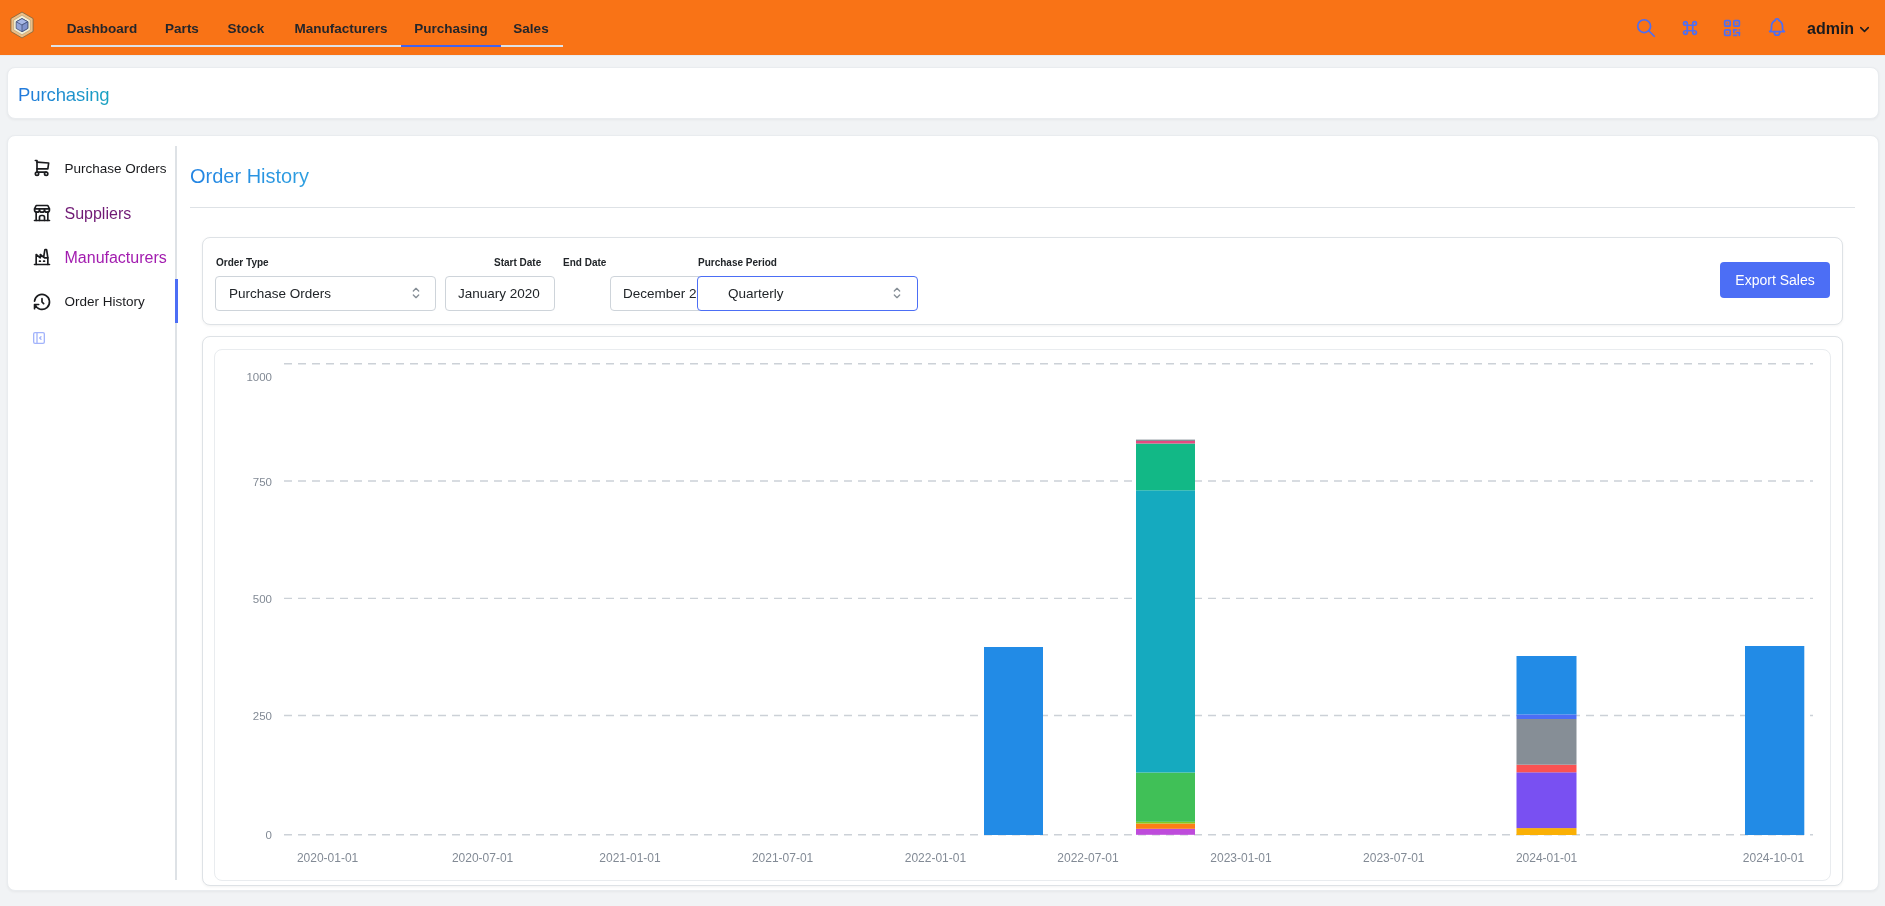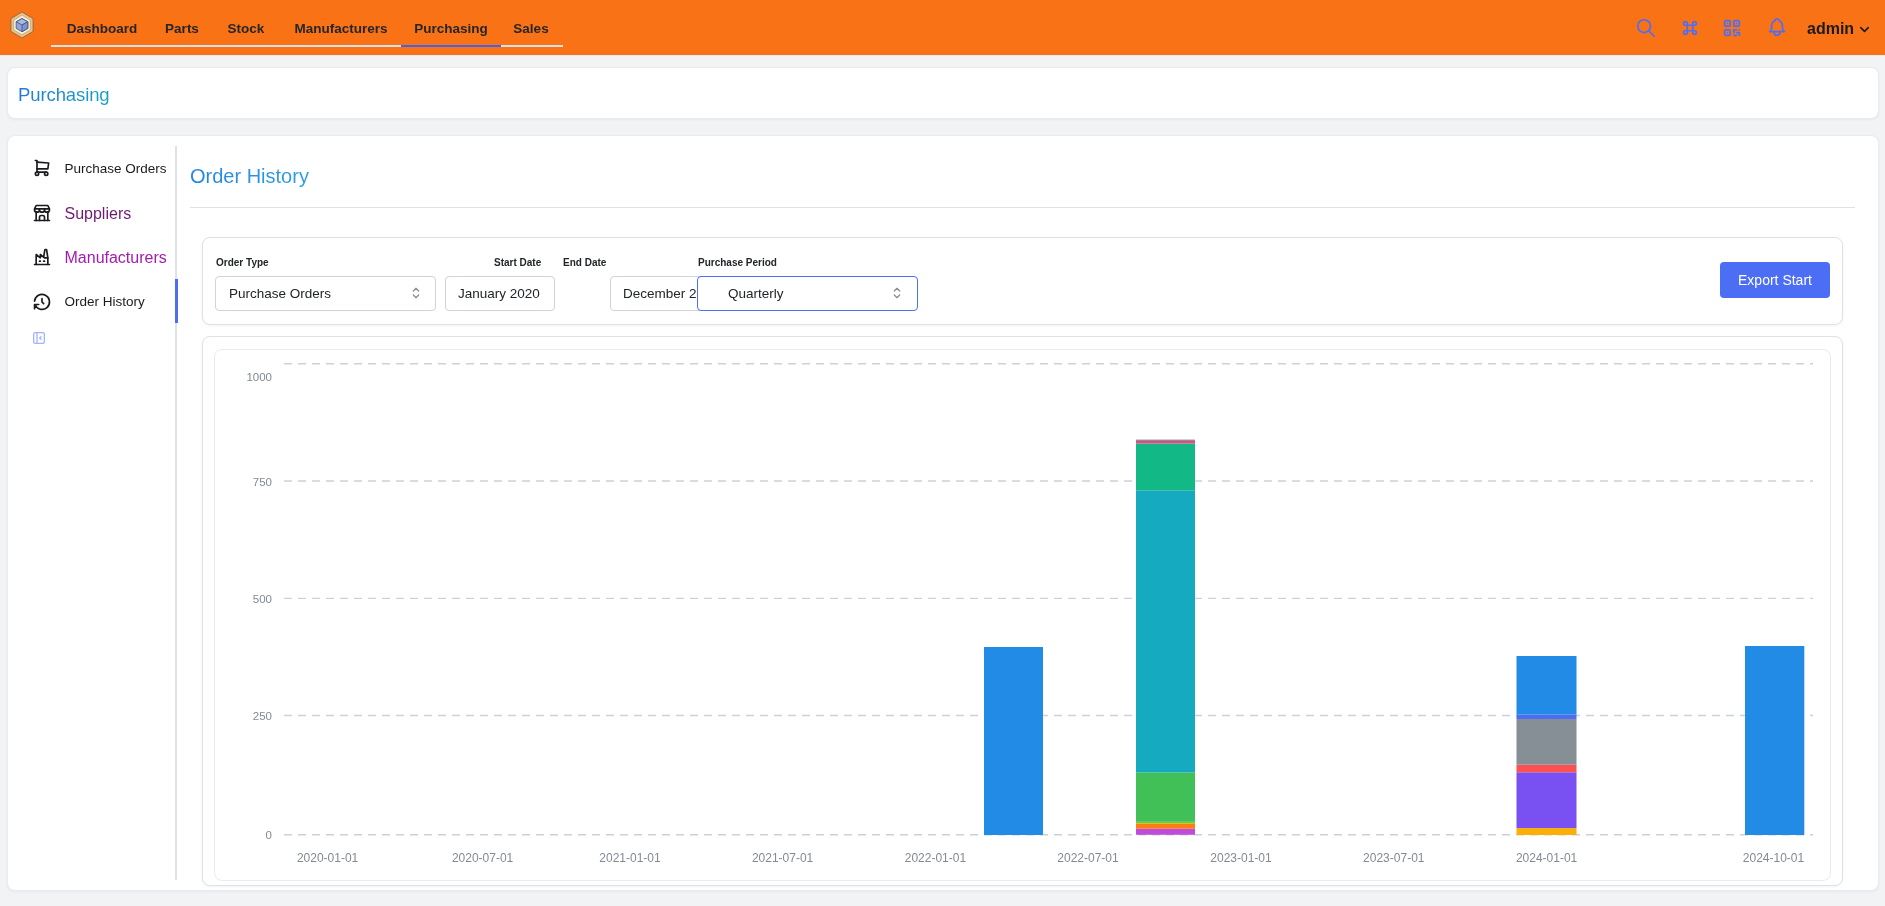--- a/index.html
+++ b/index.html
@@ -123,21 +123,21 @@
     <path d="M8 9l4 -4l4 4"></path>
     <path d="M16 15l-4 4l-4 -4"></path>
   </svg>
 <div class="inputbox" style="left:445px;width:110px;padding-left:12px;">January 2020</div>
 <div class="inputbox" style="left:562px;width:124px;padding-left:12px;margin-left:48px;">December 2024</div>
 <div class="inputbox" style="left:697px;width:221px;border:1.4px solid #4c6ef5;padding-left:30px;">Quarterly</div>
 <svg class="abs" style="left:889px;top:285px;" width="16" height="16" viewBox="0 0 24 24" fill="none" stroke="#868e96" stroke-width="2" stroke-linecap="round" stroke-linejoin="round">
     <path d="M8 9l4 -4l4 4"></path>
     <path d="M16 15l-4 4l-4 -4"></path>
   </svg>
-<div class="abs" style="left:1720px;top:262px;width:110px;height:36px;background:#4c6ef5;border-radius:4px;color:#fff;font-size:14px;line-height:36px;text-align:center;">Export Start</div>
+<div class="abs" style="left:1720px;top:262px;width:110px;height:36px;background:#4c6ef5;border-radius:4px;color:#fff;font-size:14px;line-height:36px;text-align:center;">Export Sales</div>
 
 <div class="card" style="left:202px;top:336px;width:1641px;height:550px;border-color:#dee2e6;"></div>
 <div class="abs" style="left:213.5px;top:349px;width:1617px;height:531.5px;background:#fff;border:1px solid #e9ecef;border-radius:8px;"></div>
 
 <svg class="abs" style="left:0;top:0;" width="1885" height="906" viewBox="0 0 1885 906">
 
   <g stroke="#ccd1d7" stroke-width="1.4" stroke-dasharray="8 6">
     <line x1="284" y1="363.7" x2="1813" y2="363.7"></line>
     <line x1="284" y1="481" x2="1813" y2="481"></line>
     <line x1="284" y1="598.4" x2="1813" y2="598.4"></line>

